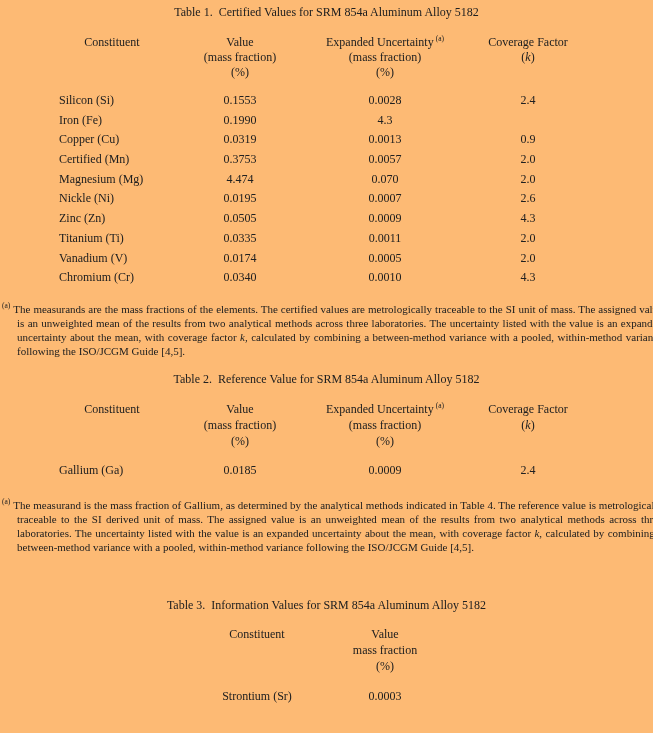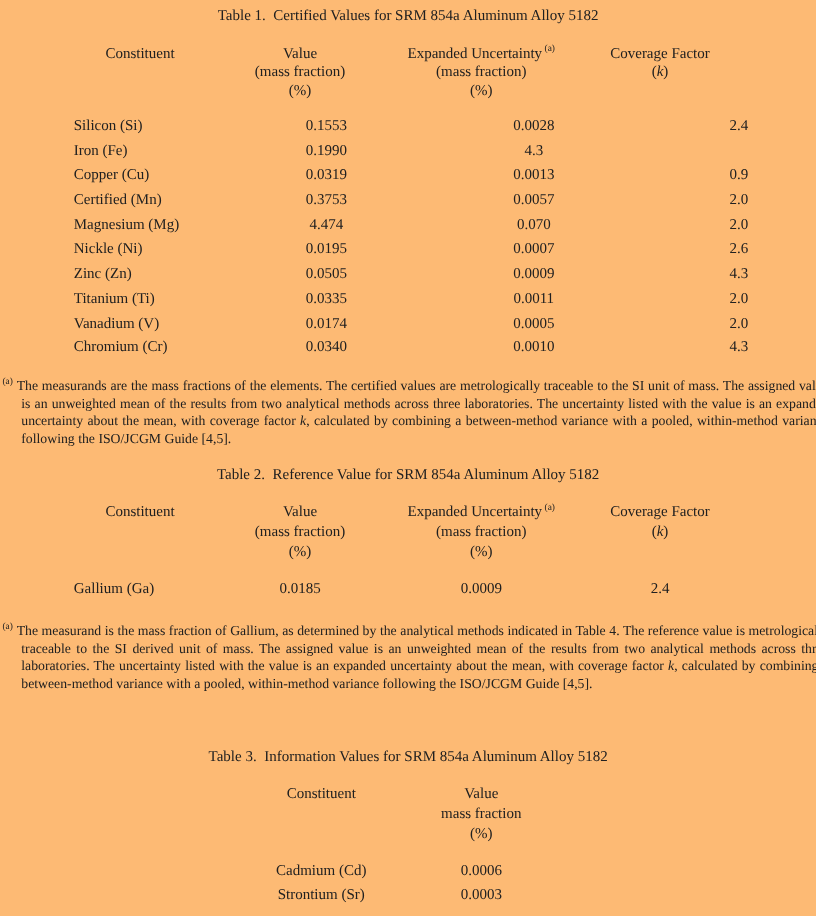--- a/index.html
+++ b/index.html
@@ -14,21 +14,21 @@
     margin:0 auto;
   }
   .abs{position:absolute;left:0;right:0;}
   .title{text-align:center;line-height:14px;white-space:pre;}
   
   .grid4{display:grid;grid-template-columns:106px 150px 140px 146px;margin-left:59px;}
   .hcell{text-align:center;}
   .t12head{line-height:15px;}
   .t2head{line-height:16px;}
   .row{display:grid;grid-template-columns:106px 150px 140px 146px;margin-left:59px;}
-  .t1row{height:19.7px;line-height:19.7px;gap:21px;}
+  .t1row{height:19.7px;line-height:19.7px;}
   .t2row{height:20px;line-height:20px;}
   .c-name{text-align:left;}
   .c-mid{text-align:center;}
   sup.fn{font-size:7.5px;vertical-align:super;line-height:0;}
   .hcell sup.fn{margin-left:2px;}
   .ital{font-style:italic;}
   
   .footnote{
     position:absolute;left:2px;width:646px;
     font-size:11px;line-height:14px;
@@ -174,22 +174,18 @@
     </div>
     <div class="hcell">
       <div>Value</div>
       <div>mass fraction</div>
       <div>(%)</div>
     </div>
   </div>
 
   <div class="abs" style="top:687px">
     <div class="t3row">
-      <div class="cell">Cadmium (Cd)</div>
-      <div class="cell">0.0006</div>
-    </div>
-    <div class="t3row">
       <div class="cell">Strontium (Sr)</div>
       <div class="cell">0.0003</div>
     </div>
   </div>
 
 </div>
 
 </body></html>

